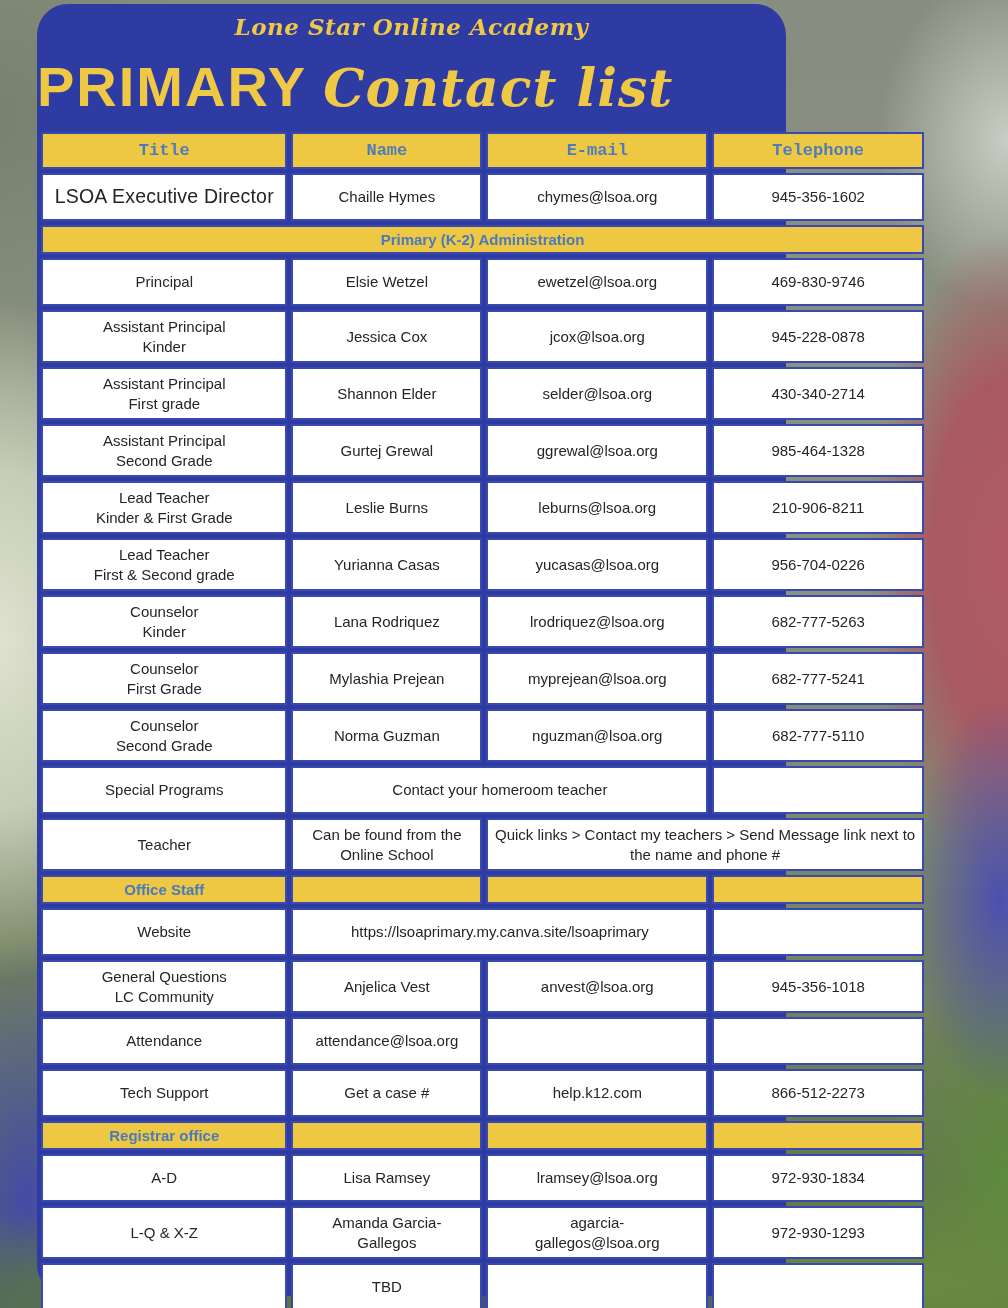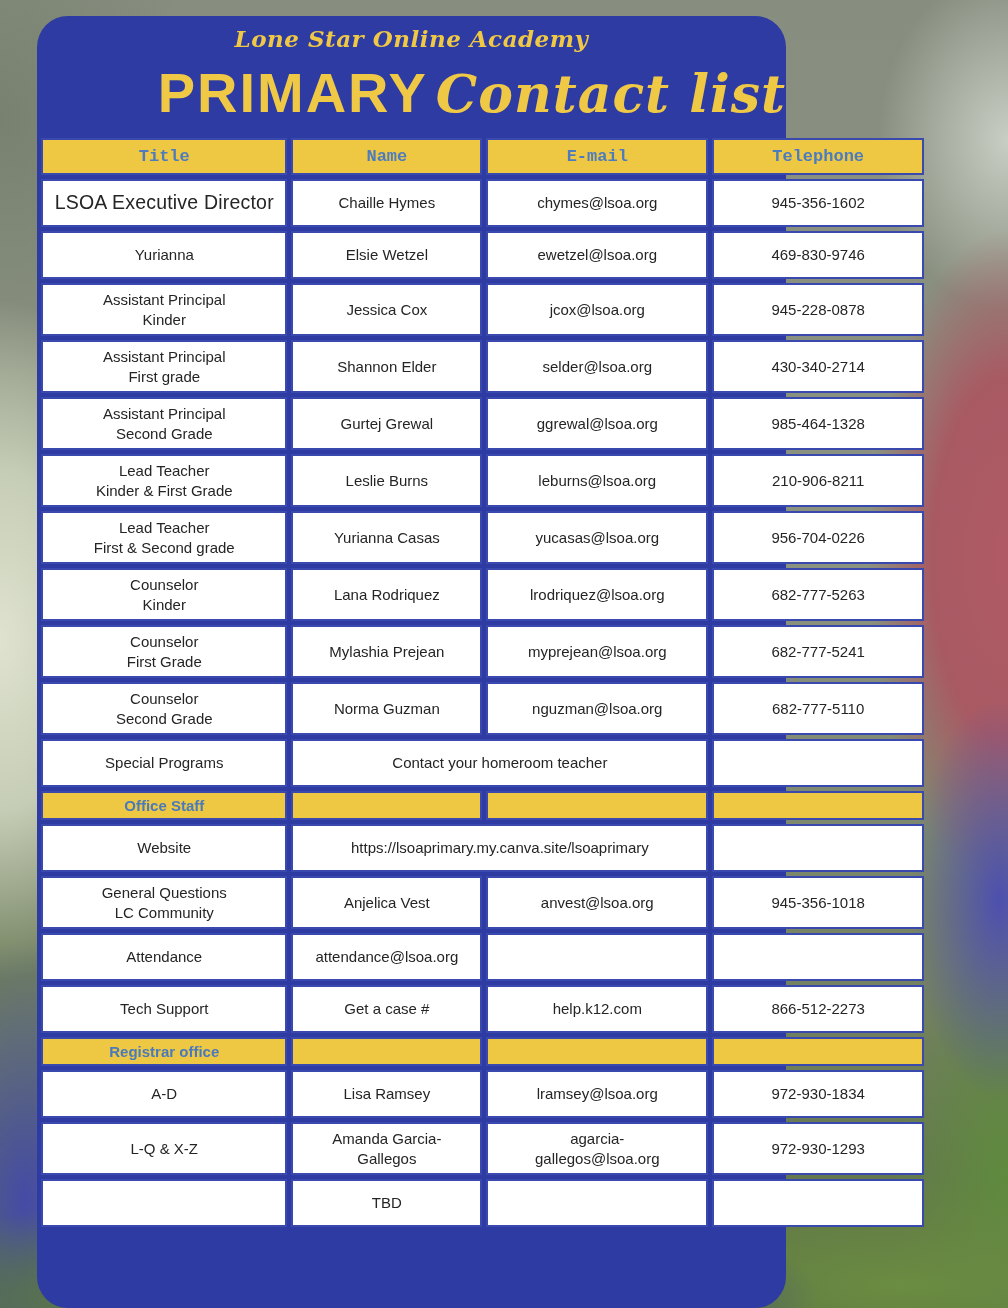--- a/index.html
+++ b/index.html
@@ -19,31 +19,31 @@
       radial-gradient(ellipse 90px 200px at 1000px 900px, #4d4fae 0%, rgba(77,79,174,0) 100%),
       radial-gradient(ellipse 110px 240px at 1005px 1180px, #5f8a3e 0%, rgba(95,138,62,0) 100%),
       radial-gradient(ellipse 140px 330px at 1008px 560px, #b05a66 0%, #a85a63 55%, rgba(168,90,99,0) 100%),
       radial-gradient(ellipse 130px 170px at 1008px 140px, #c9cec4 0%, rgba(201,206,196,0) 100%),
       radial-gradient(ellipse 180px 340px at 0px 640px, #dfe2cf 0%, #c6cdb6 50%, rgba(198,205,182,0) 100%),
       radial-gradient(ellipse 160px 250px at 0px 960px, #6f7f5c 0%, rgba(111,127,92,0) 100%),
       radial-gradient(ellipse 200px 260px at 0px 120px, #78816f 0%, rgba(120,129,111,0) 100%),
       linear-gradient(180deg, #878e80 0%, #8b927f 45%, #72805f 78%, #59713f 100%);
   }
   .card{
-    position:absolute;left:37px;top:16px;width:749px;height:1292px;
+    position:absolute;left:37px;top:4px;width:749px;height:1292px;
     background:#2e3ba2;border-radius:31px;
   }
   .academy-name{
     margin-top:9px;text-align:center;
     font-family:"DejaVu Serif", serif;font-style:italic;font-weight:700;
     font-size:23px;color:#efc845;letter-spacing:.5px;
   }
   .title-line{
-    display:flex;justify-content:flex-end;align-items:baseline;gap:8px;
-    margin-top:8px;height:68px;color:#efc845;
+    display:flex;justify-content:flex-start;align-items:baseline;gap:16px;
+    margin-top:14px;height:68px;color:#efc845;
   }
   .title-primary{
     font-family:"Liberation Sans", sans-serif;font-weight:800;
     font-size:56px;letter-spacing:2px;
   }
   .title-script{
     font-family:"DejaVu Serif", serif;font-style:italic;font-weight:700;
     font-size:52px;letter-spacing:1px;
   }
   table.contact{
@@ -97,21 +97,24 @@
         </tr>
     </thead>
     <tbody>
         <tr>
           <td class="lg">LSOA Executive Director</td>
           <td class="">Chaille Hymes</td>
           <td class="">chymes@lsoa.org</td>
           <td class="">945-356-1602</td>
         </tr>
         <tr>
-          <td class="">Yurianna</td>
+          <td colspan="4" class="section ">Primary (K-2) Administration</td>
+        </tr>
+        <tr>
+          <td class="">Principal</td>
           <td class="">Elsie Wetzel</td>
           <td class="">ewetzel@lsoa.org</td>
           <td class="">469-830-9746</td>
         </tr>
         <tr>
           <td class="">Assistant Principal
 Kinder</td>
           <td class="">Jessica Cox</td>
           <td class="">jcox@lsoa.org</td>
           <td class="">945-228-0878</td>
@@ -162,20 +165,25 @@
           <td class="">Counselor
 Second Grade</td>
           <td class="">Norma Guzman</td>
           <td class="">nguzman@lsoa.org</td>
           <td class="">682-777-5110</td>
         </tr>
         <tr>
           <td class="">Special Programs</td>
           <td colspan="2" class="">Contact your homeroom teacher</td>
           <td class=""></td>
+        </tr>
+        <tr>
+          <td class="">Teacher</td>
+          <td class="">Can be found from the Online School</td>
+          <td colspan="2" class="">Quick links &gt; Contact my teachers &gt; Send Message link next to the name and phone #</td>
         </tr>
         <tr>
           <td class="section ">Office Staff</td>
           <td class="section "></td>
           <td class="section "></td>
           <td class="section "></td>
         </tr>
         <tr>
           <td class="">Website</td>
           <td colspan="2" class="">https://lsoaprimary.my.canva.site/lsoaprimary</td>

